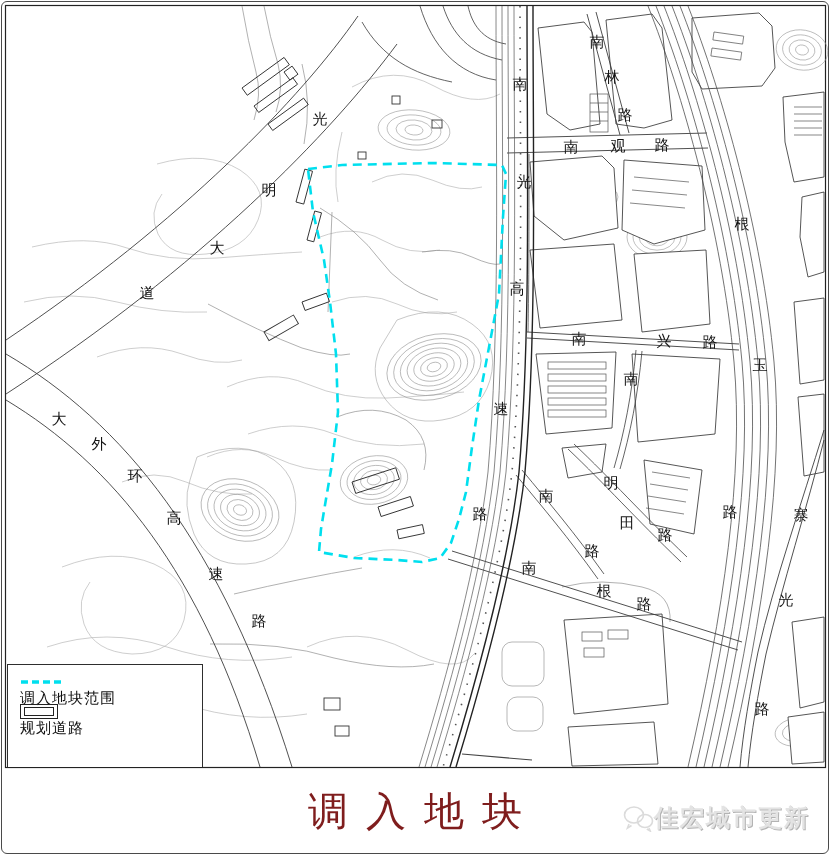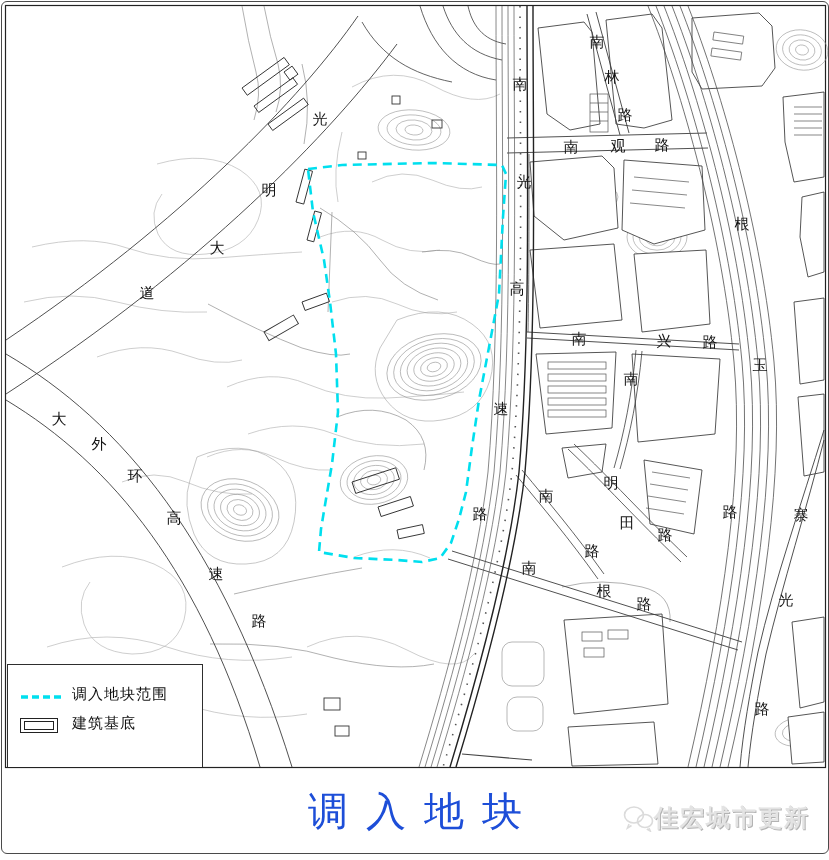--- a/index.html
+++ b/index.html
@@ -2,28 +2,28 @@
 <html><head>
 <meta charset="utf-8">
 <style>
   html,body{margin:0;padding:0;background:#fff;width:829px;height:860px;overflow:hidden;}
   .page{position:relative;width:826px;height:851px;margin:1px;border:1px solid #4a4a4a;border-radius:6px;background:#fff;font-family:"Liberation Serif","DejaVu Serif",serif;}
   .map-area{position:absolute;left:0;top:0;width:826px;height:767px;}
   svg{display:block;}
   .map-label{font:15px "Liberation Serif","DejaVu Serif",serif;fill:#141414;text-anchor:middle;dominant-baseline:central;}
   
   .legend{position:absolute;left:5px;top:662px;width:196px;height:103px;background:#fff;border:1px solid #2e2e2e;border-bottom:none;box-sizing:border-box;padding:10px 0 0 12px;}
-  .legend-row{display:flex;align-items:flex-end;height:29px;}
+  .legend-row{display:flex;align-items:flex-start;height:29px;flex-direction:column;}
   .legend-sym{width:52px;display:flex;align-items:center;justify-content:flex-start;}
   .legend-label{font-size:15px;color:#111;letter-spacing:1px;}
   .sym-building{width:38px;height:15px;border:1.4px solid #222;display:flex;align-items:center;justify-content:center;box-sizing:border-box;}
   .sym-building-inner{width:28px;height:7px;border:1px solid #222;}
   
   .title-bar{position:absolute;left:0;top:767px;width:826px;height:84px;display:flex;align-items:center;justify-content:center;}
-  .map-title{font-size:40px;font-weight:400;color:#1d4ed8;letter-spacing:18px;padding-left:18px;margin:0;}
+  .map-title{font-size:40px;font-weight:400;color:#7f1d1d;letter-spacing:18px;padding-left:18px;margin:0;}
   
   .watermark{position:absolute;right:18px;top:800px;display:flex;align-items:center;}
   .watermark-text{font-family:"Liberation Sans","DejaVu Sans",sans-serif;font-size:24px;font-weight:bold;color:#e3e3e3;text-shadow:1px 1px 0 #b3b3b3,-1px -1px 0 #fff;letter-spacing:2px;}
   .wm-icon{opacity:.75;}
 </style>
 </head>
 <body>
 
 <div class="page">
 
@@ -280,21 +280,21 @@
           </svg>
       </span>
       <span class="legend-label">调入地块范围</span>
     </div>
     <div class="legend-row">
       <span class="legend-sym">
         <span class="sym-building">
             <span class="sym-building-inner"></span>
           </span>
       </span>
-      <span class="legend-label">建筑基底</span>
+      <span class="legend-label">规划道路</span>
     </div>
   </div>
 
   <div class="title-bar">
     <h1 class="map-title">调入地块</h1>
   </div>
 
   <div class="watermark">
     <span class="wm-icon">
       <svg width="32" height="27" viewBox="0 0 32 27" fill="none" stroke="#cfcfcf" stroke-width="1.6">

